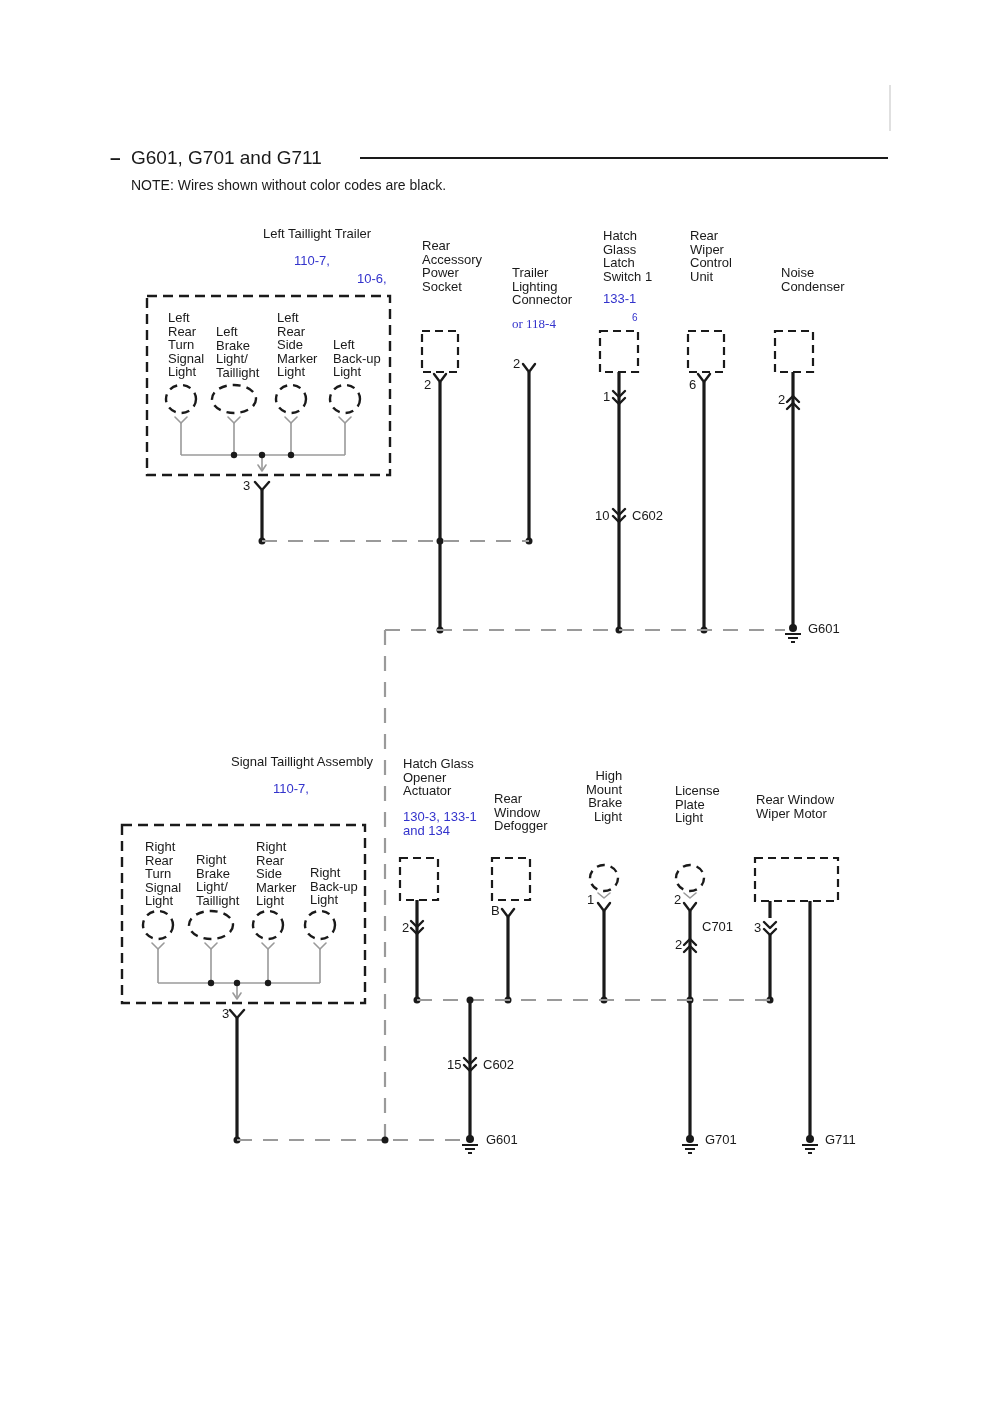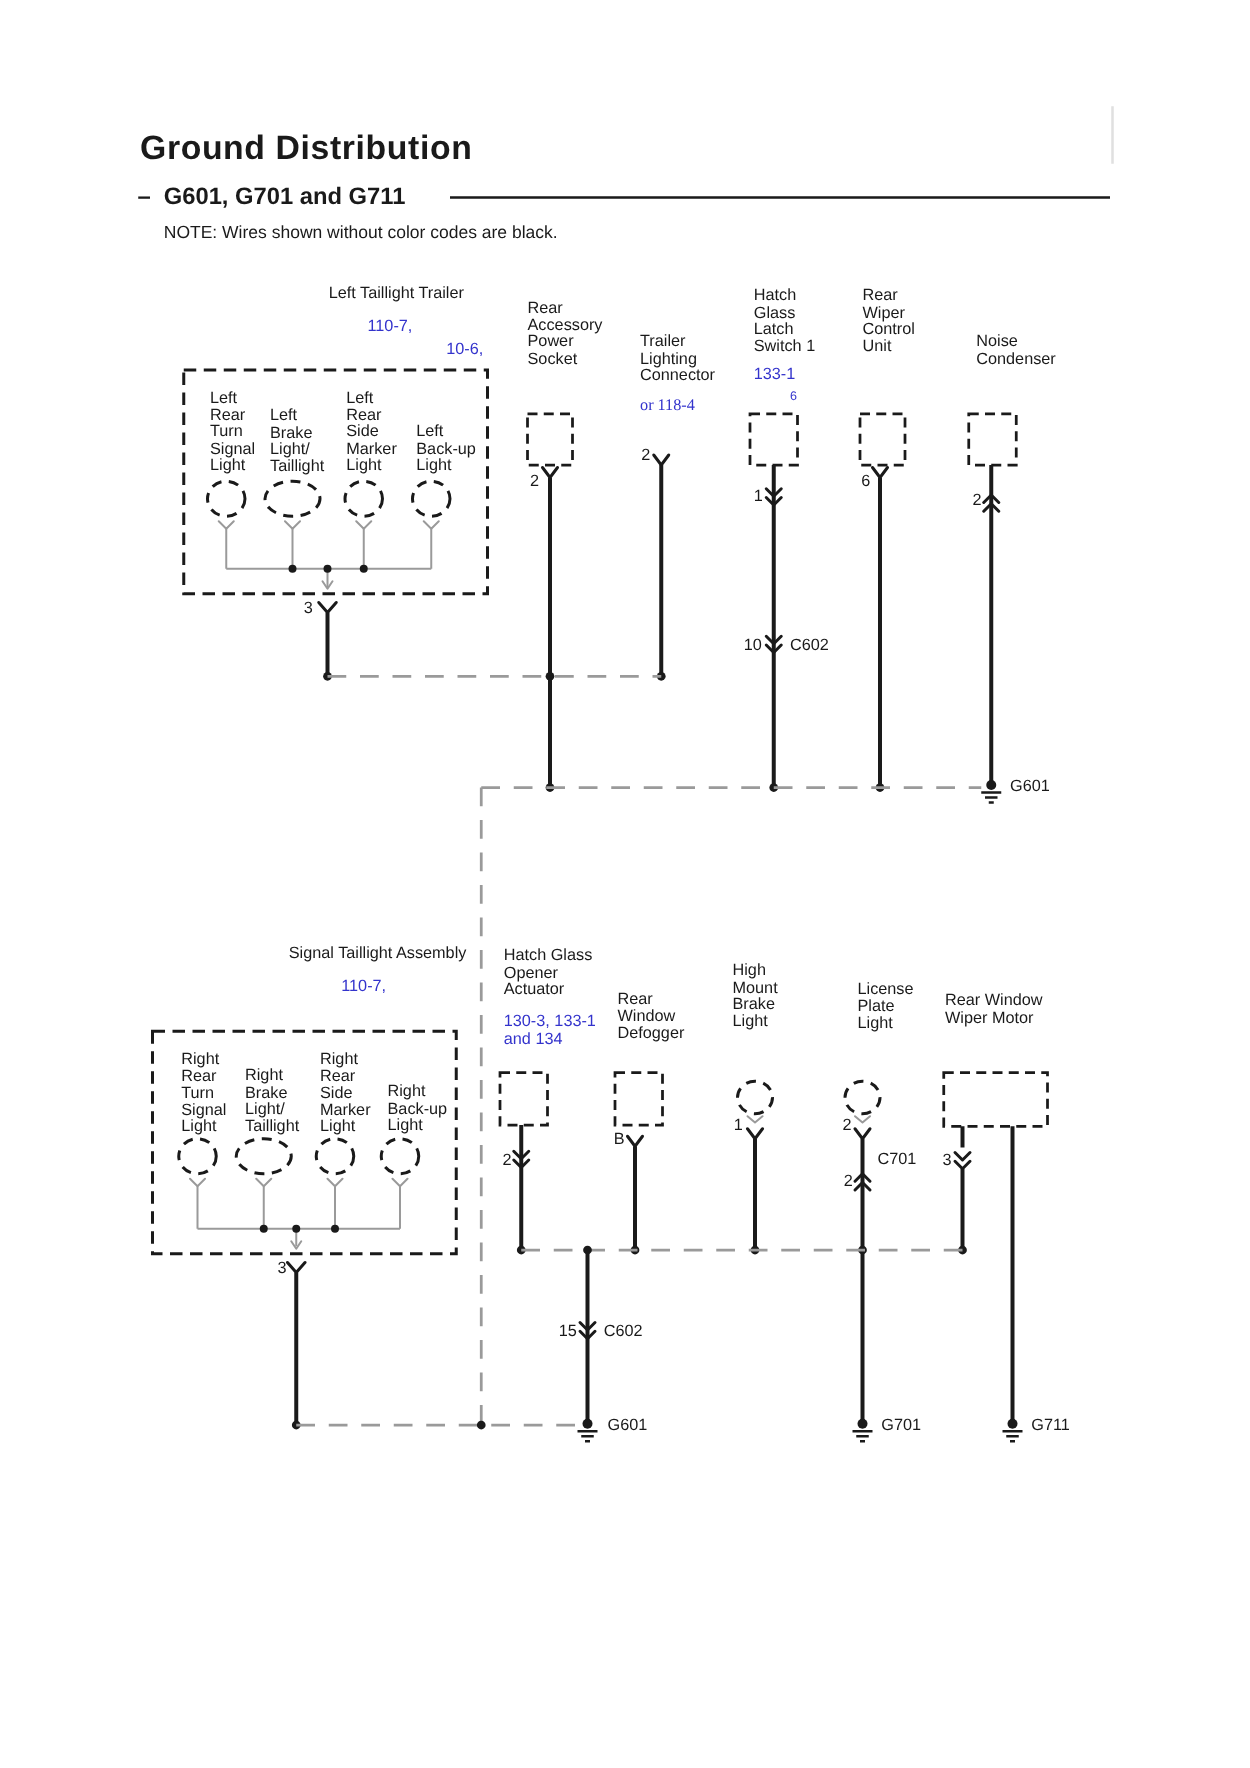--- a/index.html
+++ b/index.html
@@ -5,21 +5,21 @@
   html,body{margin:0;padding:0;background:#ffffff;}
   #screen{position:relative;width:1000px;height:1414px;background:#ffffff;overflow:hidden;
           font-family:"Liberation Sans", sans-serif;color:#1a1a1a;}
   svg{position:absolute;left:0;top:0;}
   .t{position:absolute;font-size:13px;line-height:13.5px;white-space:pre-line;color:#1a1a1a;}
   .pin{position:absolute;font-size:13px;line-height:13px;color:#1a1a1a;white-space:nowrap;}
   .blue{color:#3333cc;}
   .sup{font-size:10px;line-height:10px;}
   #title{position:absolute;left:112px;top:103px;font-size:27px;font-weight:bold;letter-spacing:0.5px;}
   #subdash{position:absolute;left:110px;top:147px;font-size:19px;font-weight:bold;}
-  #subtitle{position:absolute;left:131px;top:147px;font-size:19px;font-weight:bold;}
+  #subtitle{position:absolute;left:131px;top:147px;font-size:19px;font-weight:normal;}
   #subrule{position:absolute;left:360px;top:157px;width:528px;height:0;border-top:2.5px solid #1a1a1a;}
   #note{position:absolute;left:131px;top:177px;font-size:14px;}
   
   .dbox{fill:none;stroke:#1a1a1a;stroke-width:2.4;stroke-dasharray:10 6;}
   .cbox{fill:none;stroke:#1a1a1a;stroke-width:2.2;stroke-dasharray:8 5;}
   .bulb{fill:none;stroke:#1a1a1a;stroke-width:2.4;stroke-dasharray:8 6;}
   .wire{fill:none;stroke:#1a1a1a;stroke-width:3.2;}
   .sym{fill:none;stroke:#1a1a1a;stroke-width:2.4;stroke-linecap:round;stroke-linejoin:round;}
   .gw{fill:none;stroke:#9a9a9a;stroke-width:1.6;}
   .gs{fill:none;stroke:#9a9a9a;stroke-width:1.6;stroke-linecap:round;stroke-linejoin:round;}
@@ -174,21 +174,20 @@
     <g>
       <circle class="dot" cx="690" cy="1139" r="4"></circle>
       <path class="gnd" d="M682 1145 H698 M685 1149 H695 M688 1153 H692"></path>
     </g>
     <g>
       <circle class="dot" cx="810" cy="1139" r="4"></circle>
       <path class="gnd" d="M802 1145 H818 M805 1149 H815 M808 1153 H812"></path>
     </g>
   </svg>
 
-  <div id="title">Ground Distribution</div>
   <div id="subdash">–</div>
   <div id="subtitle">G601, G701 and G711</div>
   <div id="subrule"></div>
   <div id="note">NOTE: Wires shown without color codes are black.</div>
   <div class="edge" style="left:889px;top:85px;width:2px;height:46px;"></div>
 
   <div class="t" style="left:263px;top:227px;">Left Taillight Trailer</div>
   <div class="t blue" style="left:357px;top:240px;margin-top:32px;">10-6,</div>
   <div class="t blue" style="left:294px;top:254px;">110-7,</div>
 
@@ -272,27 +271,27 @@
 Actuator</div>
   <div class="t blue" style="left:403px;top:810px;">130-3, 133-1
 and 134</div>
   <div class="pin" style="left:402px;top:921px;">2</div>
 
   <div class="t" style="left:494px;top:792px;">Rear
 Window
 Defogger</div>
   <div class="pin" style="left:491px;top:904px;">B</div>
 
-  <div class="t" style="left:586px;top:769px;">High
+  <div class="t" style="left:586px;top:769px;text-align:right;">High
 Mount
 Brake
 Light</div>
   <div class="pin" style="left:587px;top:893px;">1</div>
 
-  <div class="t" style="left:675px;top:784px;margin-left:11px;">License
+  <div class="t" style="left:675px;top:784px;">License
 Plate
 Light</div>
   <div class="pin" style="left:674px;top:893px;">2</div>
   <div class="pin" style="left:675px;top:938px;">2</div>
   <div class="pin" style="left:702px;top:920px;">C701</div>
 
   <div class="t" style="left:756px;top:793px;">Rear Window
 Wiper Motor</div>
   <div class="pin" style="left:754px;top:921px;">3</div>
 

